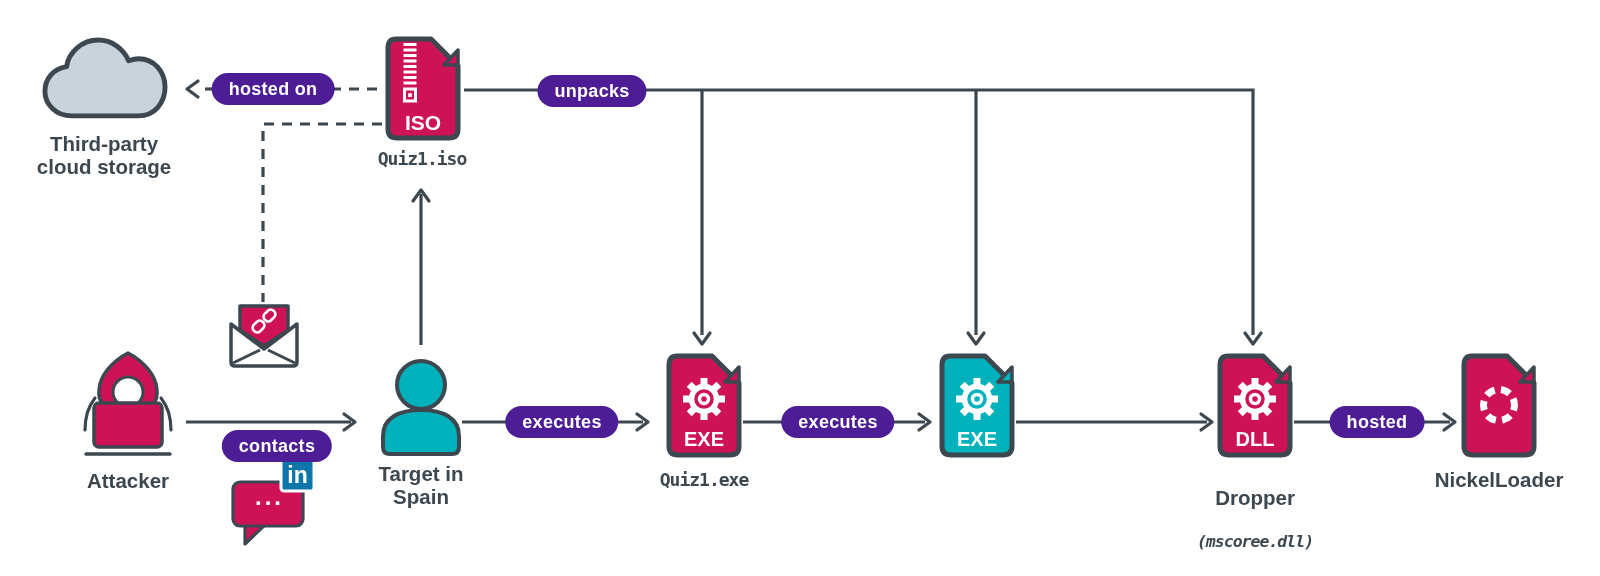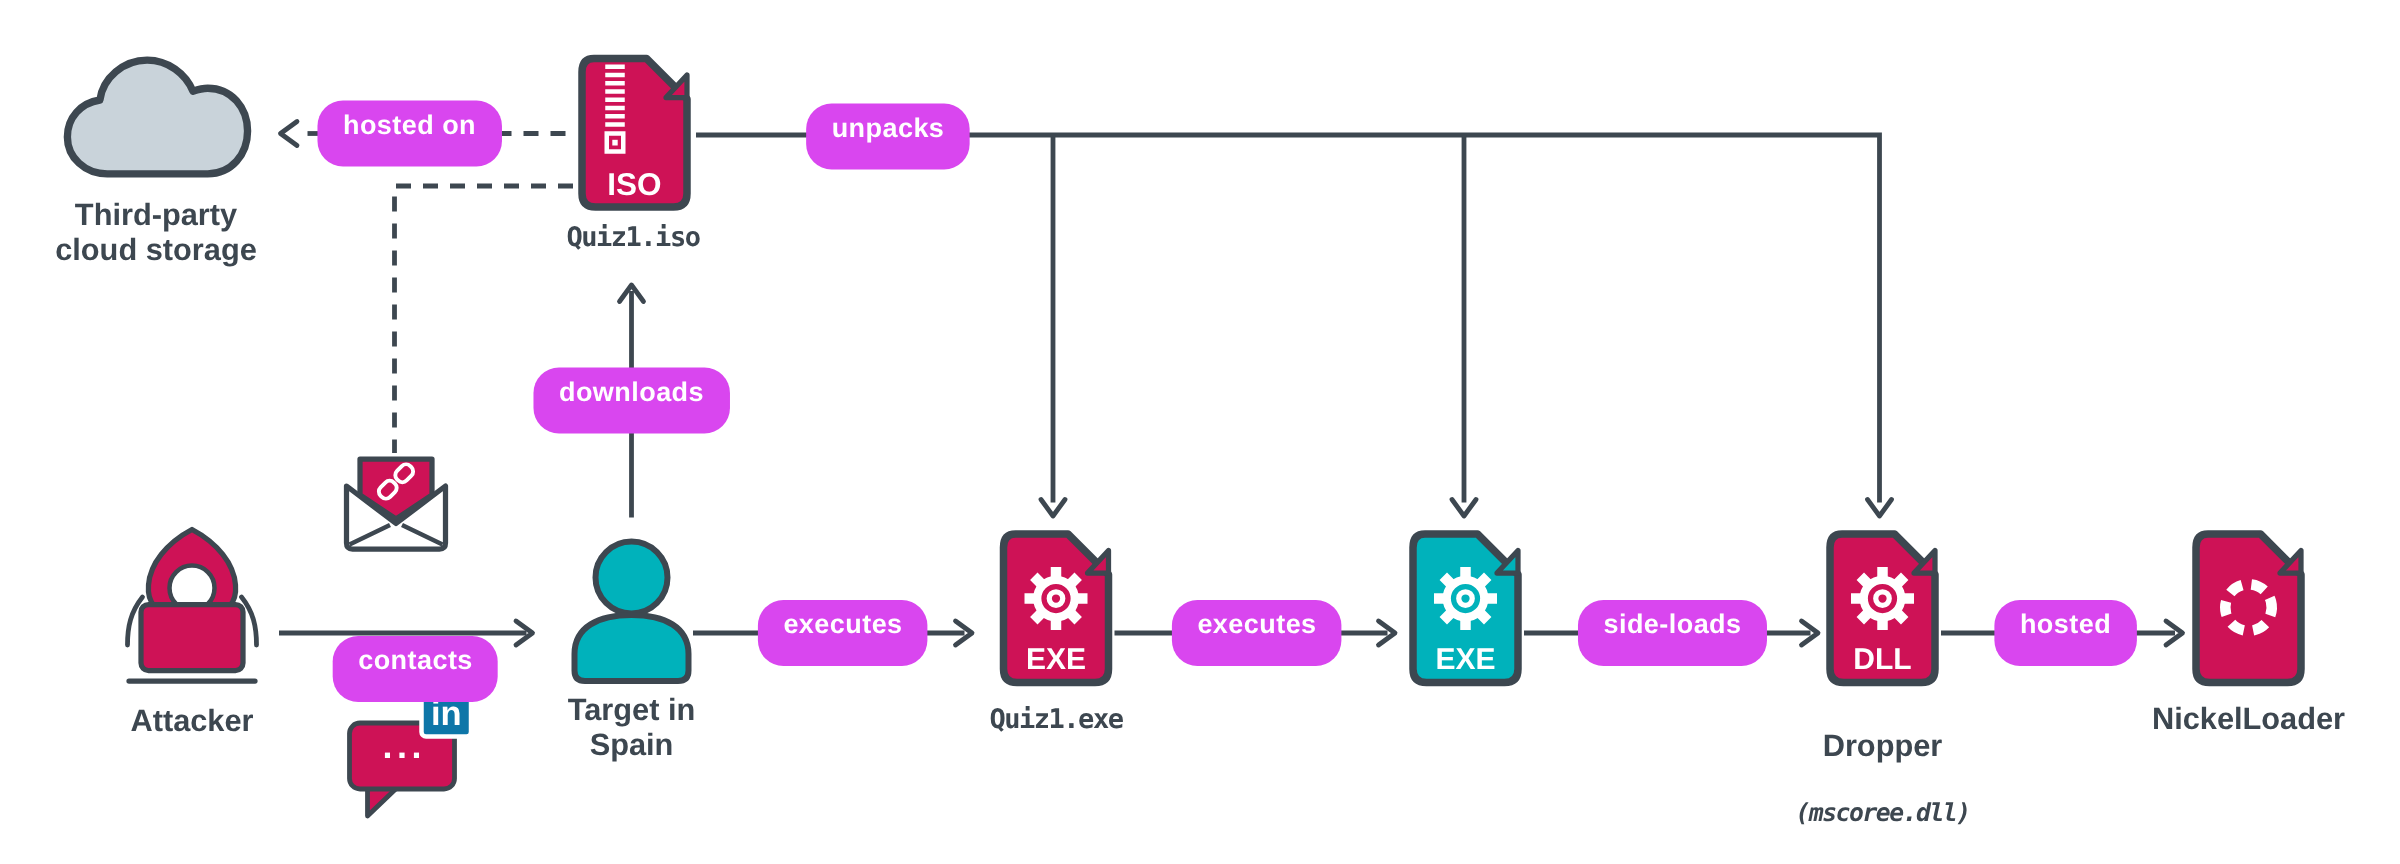--- a/index.html
+++ b/index.html
@@ -1,21 +1,21 @@
 <!DOCTYPE html>
 <html><head>
 <meta charset="utf-8">
 <style>
   html,body{margin:0;padding:0;background:#fff;}
   #stage{position:relative;width:1600px;height:576px;background:#ffffff;overflow:hidden;
          font-family:"Liberation Sans",sans-serif;}
   svg{display:block;}
   .abs{position:absolute;}
-  .pill{position:absolute;transform:translate(-50%,-50%);background:#d946ef;color:#fff;
-        font-weight:bold;font-size:18px;line-height:32px;height:44px;padding:0 17px;
+  .pill{position:absolute;transform:translate(-50%,-50%);background:#4c1d95;color:#fff;
+        font-weight:bold;font-size:18px;line-height:32px;height:32px;padding:0 17px;
         border-radius:17px;white-space:nowrap;letter-spacing:.3px;z-index:5;}
   .nlabel{position:absolute;transform:translateX(-50%);text-align:center;color:#3d4750;
           font-weight:bold;font-size:20.5px;line-height:1.1;white-space:pre-line;z-index:4;}
   .mlabel{font-family:"DejaVu Sans Mono",monospace;font-size:18px;letter-spacing:-1px;line-height:1.16;}
   .sublabel{font-family:"DejaVu Sans Mono",monospace;font-size:16.5px;letter-spacing:-1px;
             font-weight:bold;color:#3d4750;margin-top:1px;font-style:italic;}
 </style>
 </head>
 <body>
 
@@ -149,25 +149,23 @@
   <svg class="abs" style="left:228px;top:455px;z-index:2" width="95" height="100" viewBox="0 0 95 100">
     <path d="M17,66 V89 L41,66 Z" fill="#ce1256" stroke="#3d4750" stroke-width="3.2" stroke-linejoin="round"></path>
     <rect x="5" y="27" width="70" height="44" rx="7" fill="#ce1256" stroke="#3d4750" stroke-width="3.2"></rect>
     <text x="27" y="50" fill="#fff" font-size="24" font-weight="bold" letter-spacing="3" font-family="Liberation Sans, sans-serif">...</text>
     <rect x="53" y="3" width="33" height="33" rx="3" fill="#0e76a8" stroke="#fff" stroke-width="3"></rect>
     <text x="69.5" y="28" text-anchor="middle" fill="#fff" font-size="23" font-weight="bold" font-family="Liberation Sans, sans-serif">in</text>
   </svg>
 
   <div class="pill" style="left:273px;top:89px">hosted on</div>
   <div class="pill" style="left:592px;top:91px">unpacks</div>
-  <div class="pill" style="left:421px;top:267px">downloads</div>
   <div class="pill" style="left:277px;top:446px">contacts</div>
   <div class="pill" style="left:562px;top:422px">executes</div>
   <div class="pill" style="left:838px;top:422px">executes</div>
-  <div class="pill" style="left:1115px;top:422px">side-loads</div>
   <div class="pill" style="left:1377px;top:422px">hosted</div>
 
   <div class="nlabel" style="left:104px;top:133px">Third-party
 cloud storage</div>
   <div class="nlabel mlabel" style="left:422px;top:149px">Quiz1.iso</div>
   <div class="nlabel" style="left:128px;top:470px">Attacker</div>
   <div class="nlabel" style="left:421px;top:463px">Target in
 Spain</div>
   <div class="nlabel mlabel" style="left:704px;top:470px">Quiz1.exe</div>
   <div class="nlabel" style="left:1255px;top:464px">

